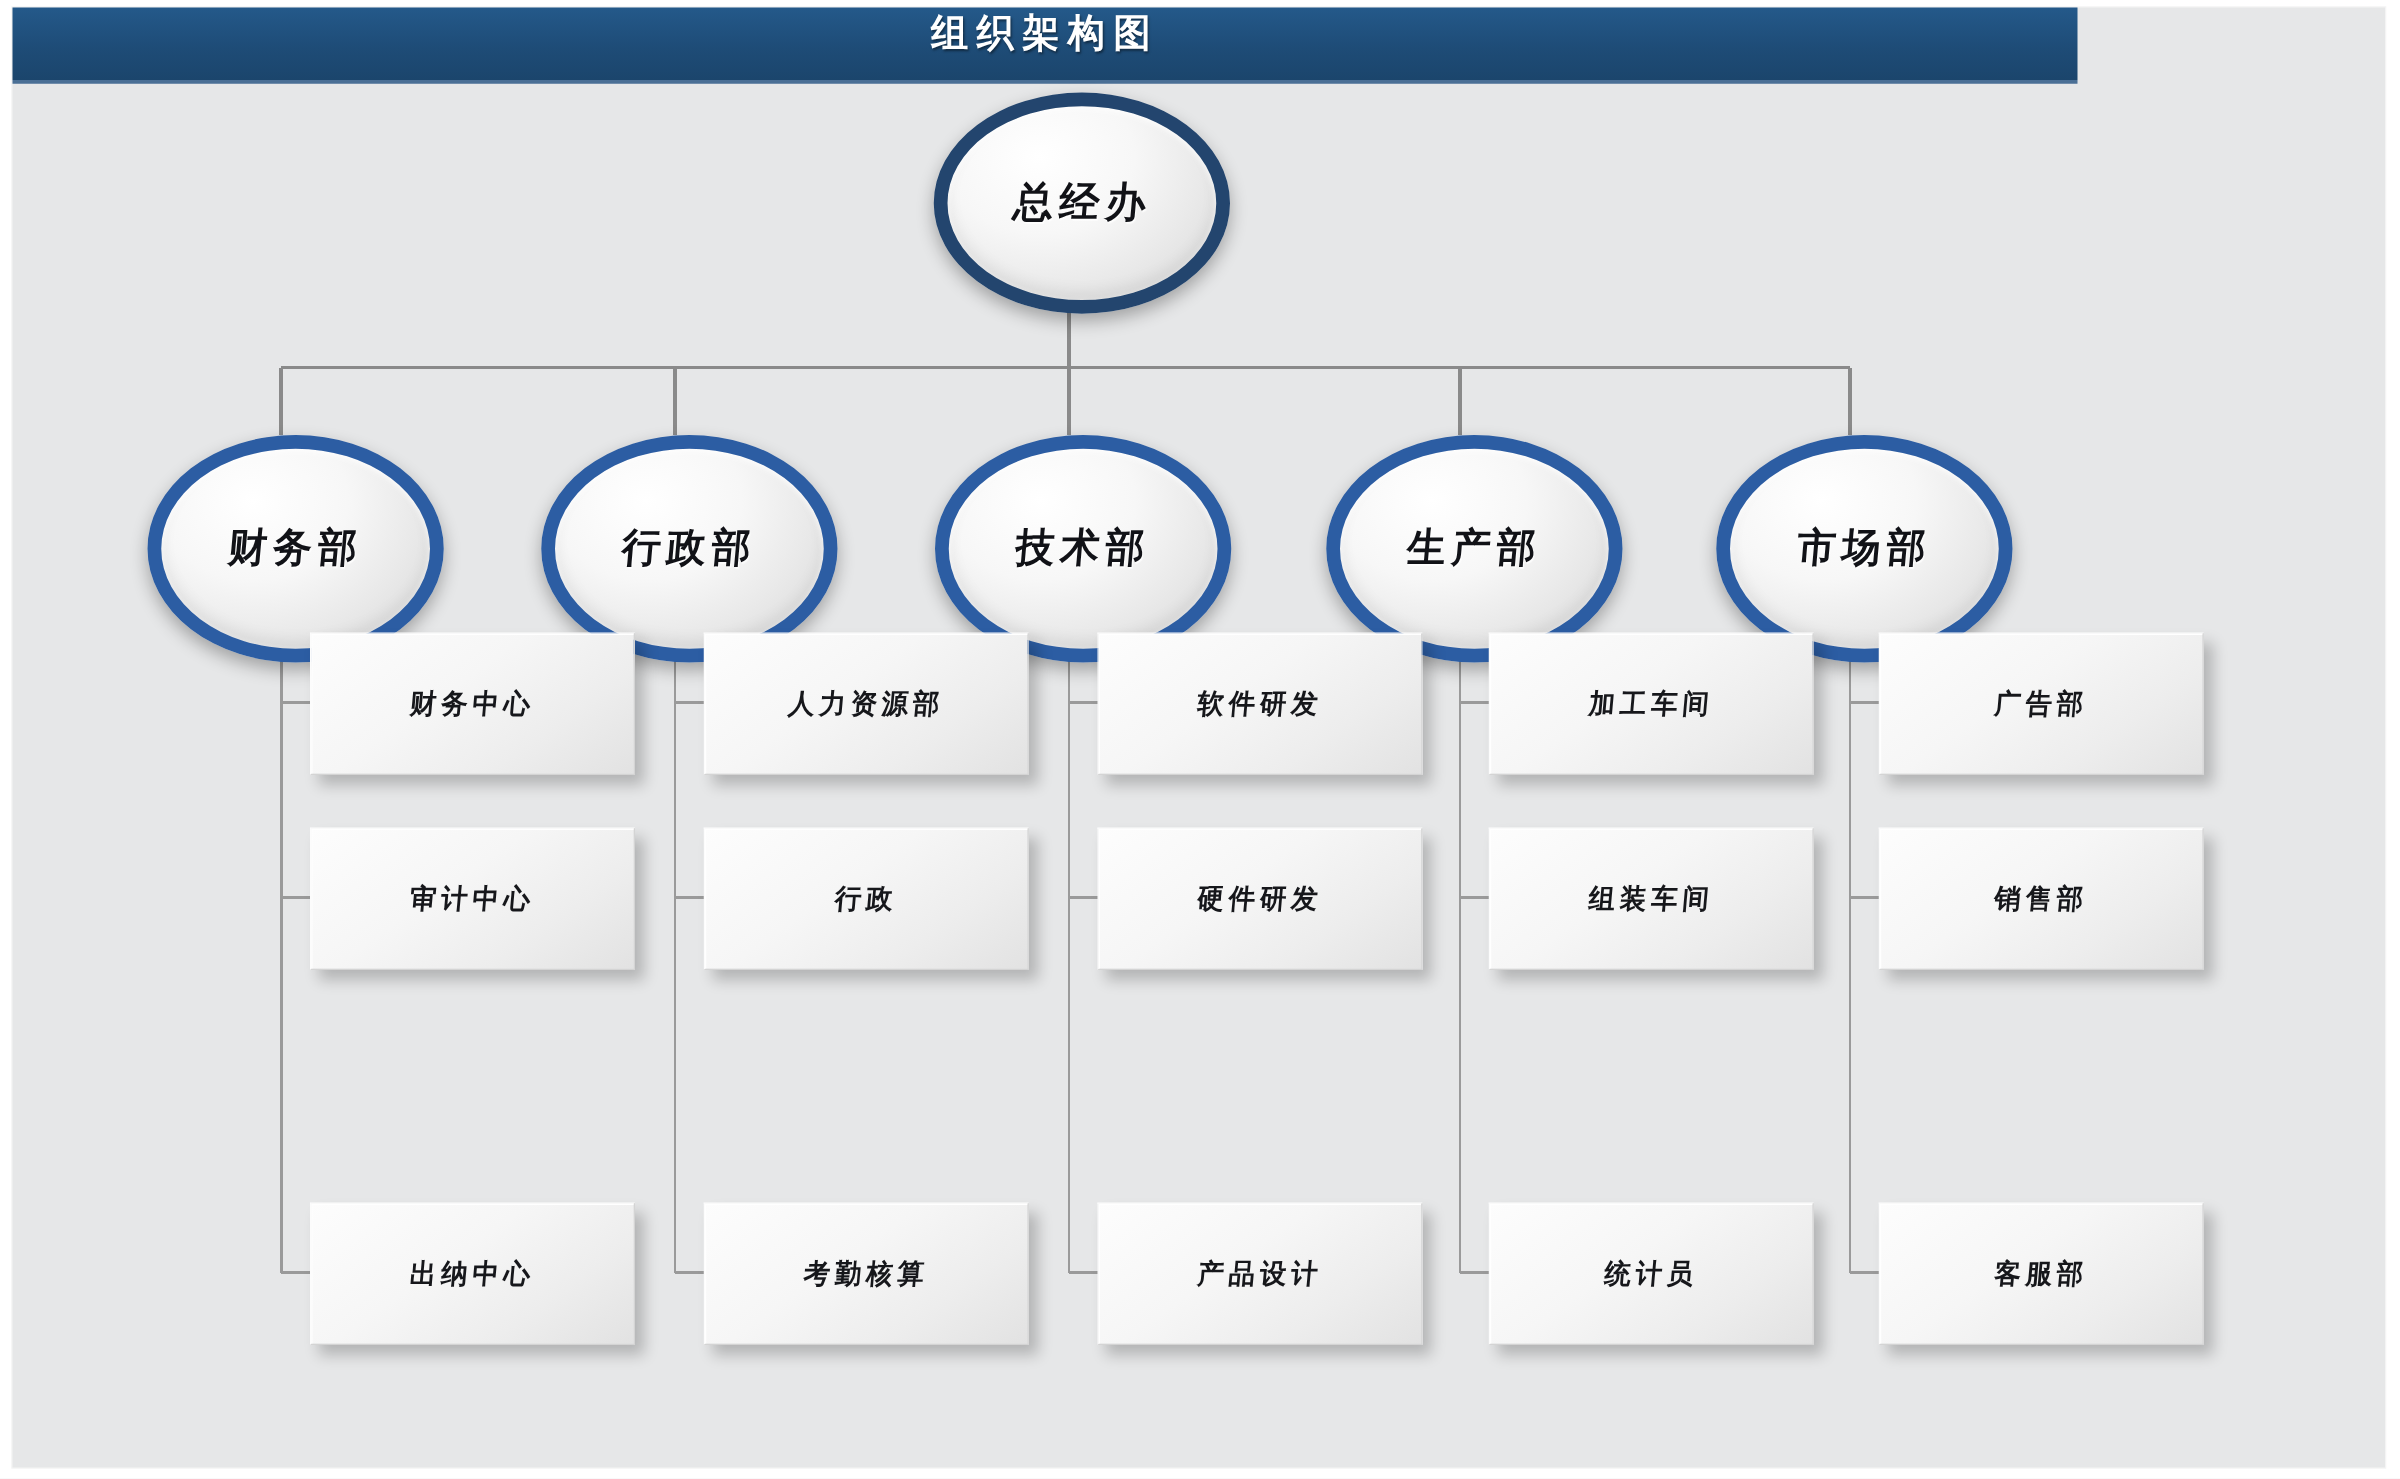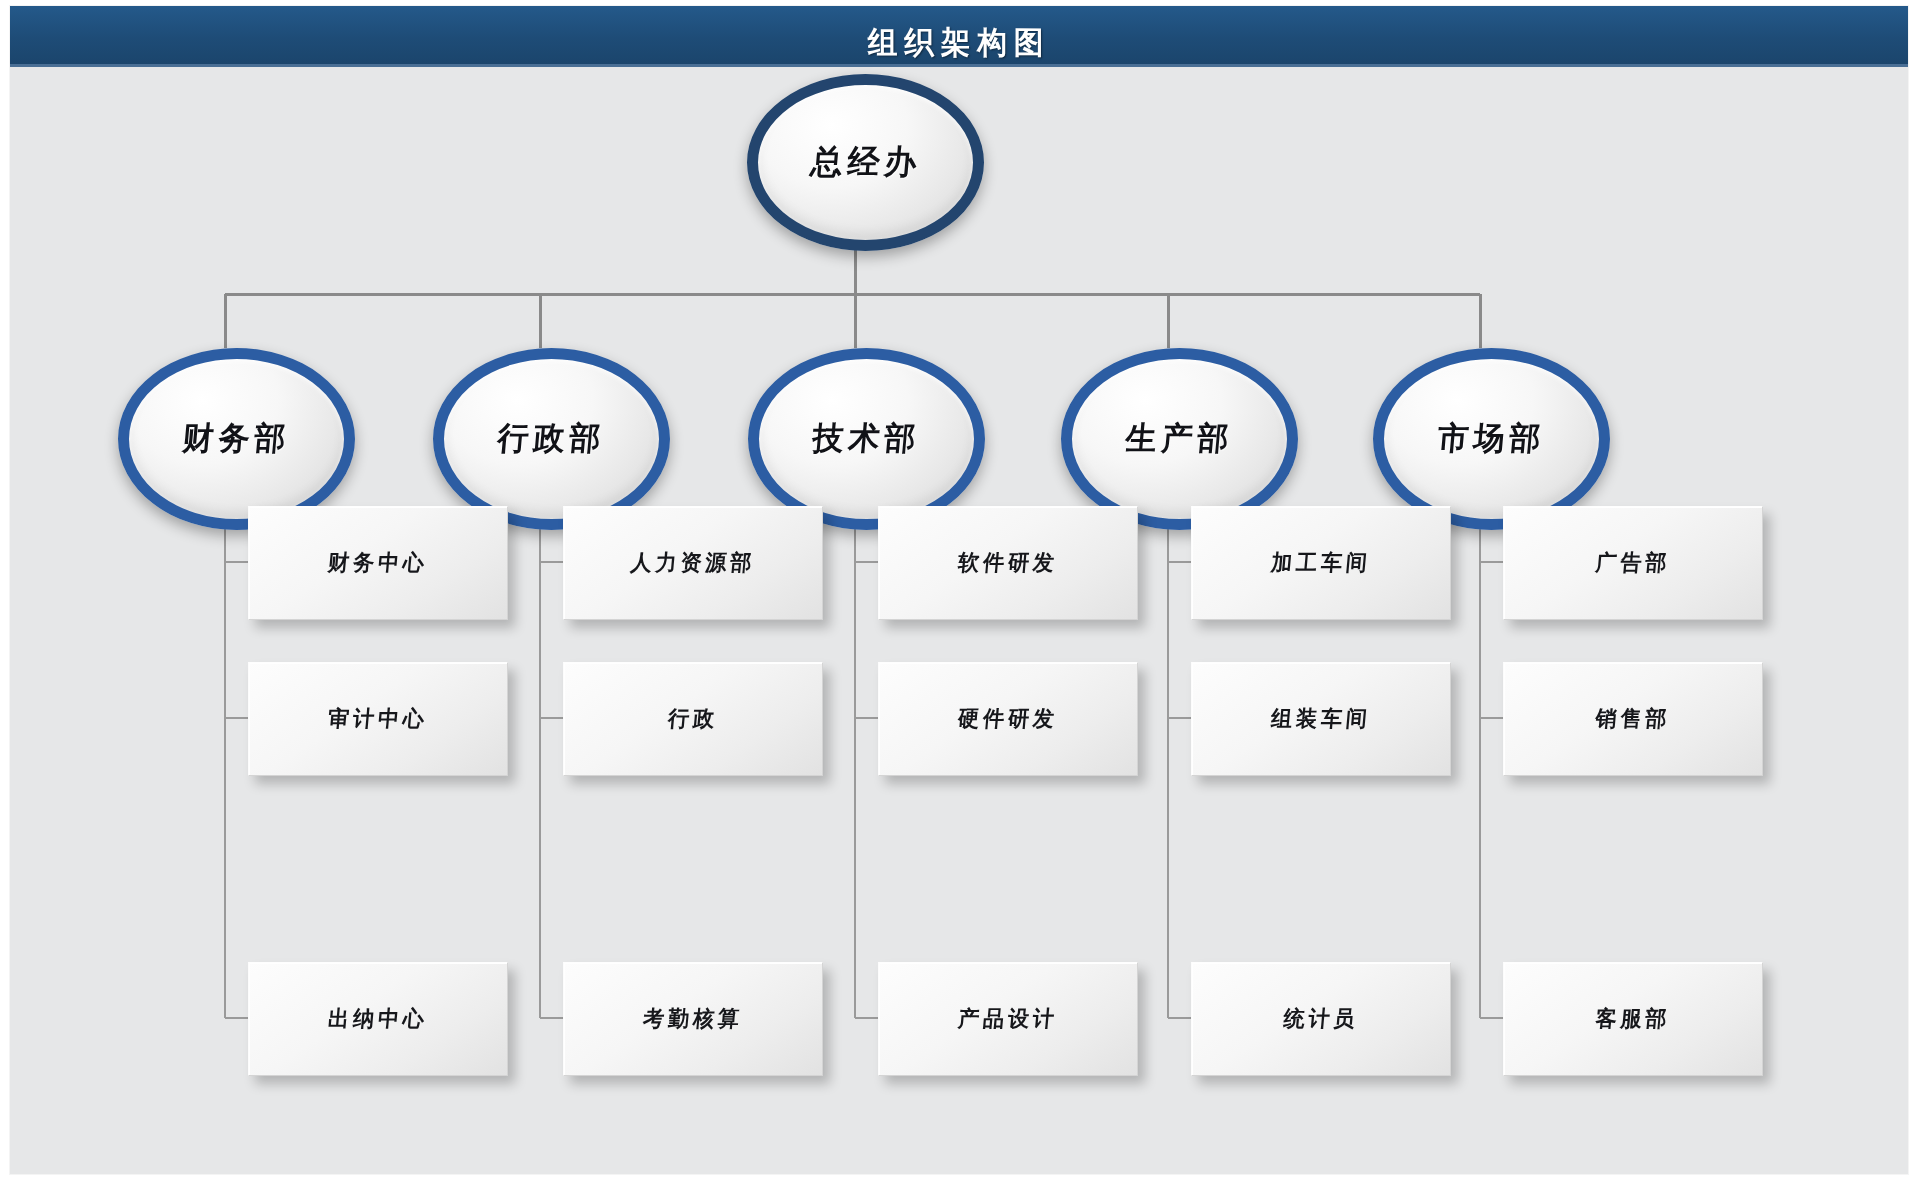--- a/index.html
+++ b/index.html
@@ -12,25 +12,25 @@
   }
   #slide{
     position:absolute;
     left:10px; top:6px;
     width:1898px; height:1168px;
     background:#e6e7e8;
     box-shadow:0 0 0 1px #f4f4f4;
   }
   
   #banner{
-    position:absolute;left:0;top:0;width:1898px;height:58px;
+    position:absolute;left:0;top:0;width:1652px;height:58px;
     background:#1f4e79;
     background:linear-gradient(180deg,#24598a 0%,#1e4c77 55%,#1b456c 100%);
     border-bottom:3px solid #4a6f95;
-    display:flex;align-items:flex-end;justify-content:center;
+    display:flex;align-items:flex-start;justify-content:center;
   }
   #banner .ttl{
     color:#ffffff;
     font-size:31px;
     font-weight:bold;
     letter-spacing:7px;
     font-family:"DejaVu Serif","Liberation Serif",serif;
     text-shadow:1px 1px 2px rgba(0,0,0,.45);
     transform:scaleX(.96);
   }

